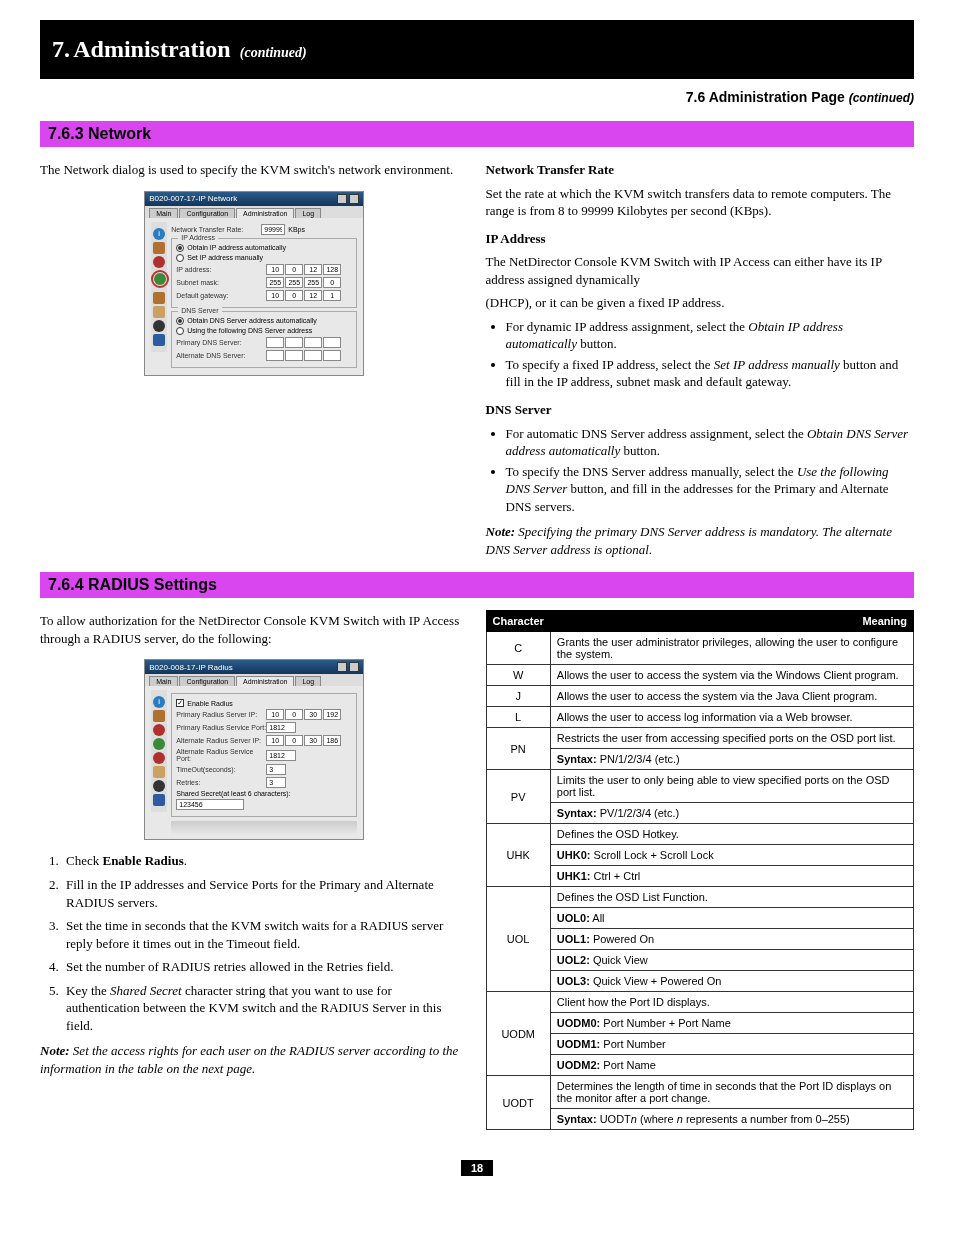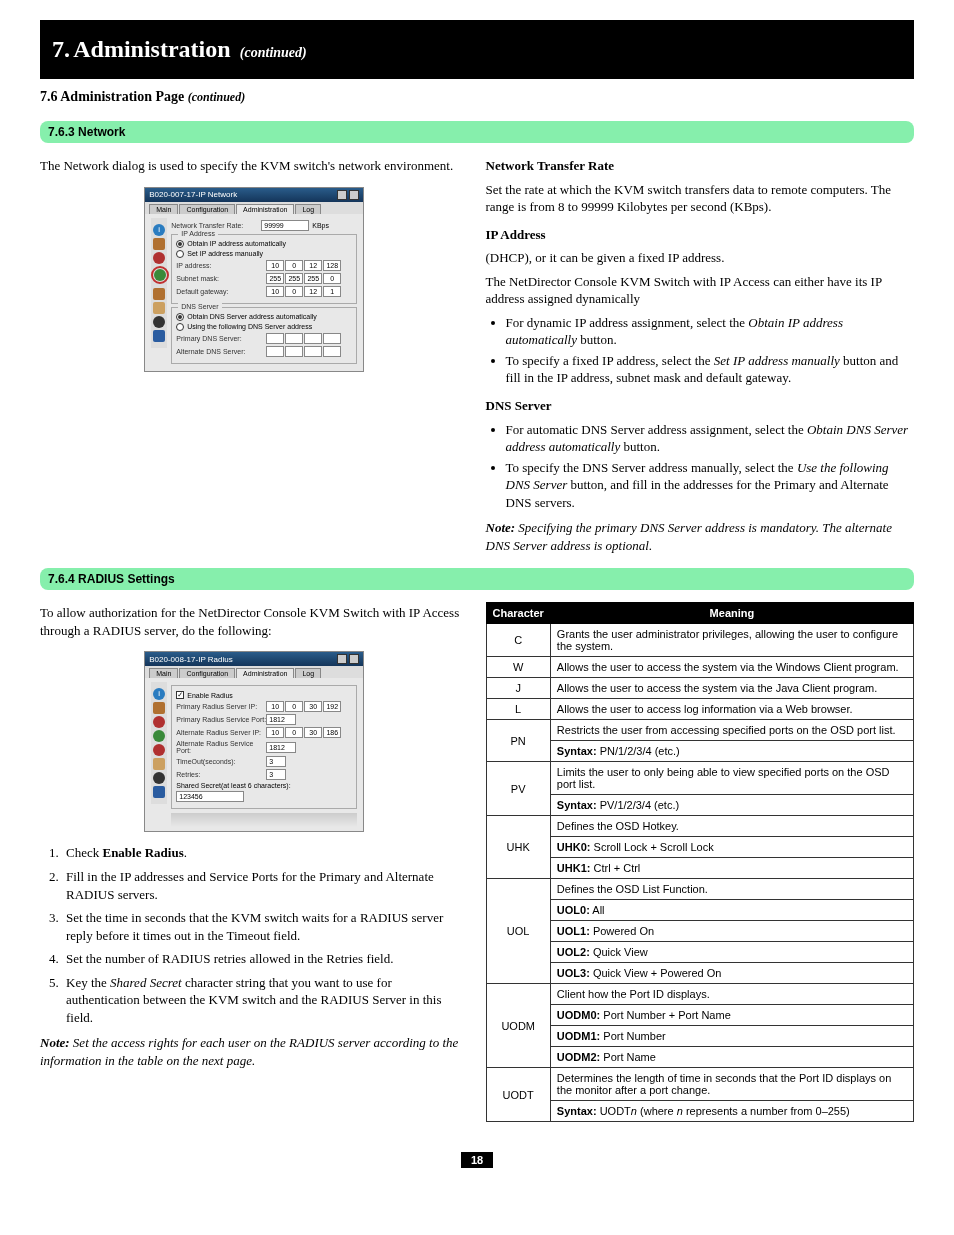--- a/index.html
+++ b/index.html
@@ -1,22 +1,22 @@
 <!DOCTYPE html>
 <html><head>
 <meta charset="utf-8">
 <style>
 * { box-sizing: border-box; margin: 0; padding: 0; }
 body { font-family: "Times New Roman", serif; font-size: 13px; background: #fff; color: #000; width: 954px; margin: 0 auto; padding: 20px 40px; }
 .chapter-header { background: #000; color: #fff; padding: 16px 12px; margin-bottom: 10px; }
 .chapter-title { font-size: 24px; font-weight: bold; display: inline; }
 .chapter-continued { font-size: 14px; font-style: italic; font-weight: bold; display: inline; margin-left: 6px; }
-.section-header { font-size: 14px; font-weight: bold; margin: 8px 0 16px; font-family: Liberation Serif, serif; }
+.section-header { font-size: 14px; font-weight: bold; margin: 8px 0 16px; font-family: Liberation Sans, sans-serif; text-align: right; }
 .section-continued { font-style: italic; font-weight: bold; font-size: 12px; }
-.subsection-bar { background: #86efac; padding: 4px 8px; font-weight: bold; font-family: Arial, sans-serif; font-size: 12px; margin: 8px 0; border-radius: 8px; }
+.subsection-bar { background: #d946ef; padding: 4px 8px; font-weight: bold; font-family: Arial, sans-serif; font-size: 16px; margin: 8px 0; }
 .two-col { display: flex; gap: 17px; }
 .col-left { flex: 1; }
 .col-right { flex: 1; }
 p { margin: 6px 0; line-height: 1.35; }
 .bold { font-weight: bold; }
 .italic { font-style: italic; }
 ul { margin: 4px 0 8px 20px; }
 li { margin: 3px 0; line-height: 1.35; }
 ol { margin: 4px 0 8px 22px; }
 ol li { margin: 6px 0; padding-left: 4px; }
@@ -43,21 +43,21 @@
 .ss-icon.info { background:#2a7cc0; }
 .ss-icon.green { background:#3a8a3a; }
 .ss-icon.red { background:#b03030; }
 .ss-icon.user { background:#b07030; border-radius:2px; }
 .ss-icon.gear { background:#333; }
 .ss-icon.blueSq { background:#2a5ca0; border-radius:2px; }
 .ss-circle-highlight { border:2px solid #c03030; border-radius:50%; padding:1px; display:inline-block; }
 .ss-main { overflow:hidden; }
 .ss-bottom { height:14px; background:linear-gradient(#ccc,#e8e8e8); margin-top:4px; }
 .meaning-table { border-collapse: collapse; width: 100%; font-family: Arial, sans-serif; font-size: 11px; margin-top: 4px; }
-.meaning-table th { background:#000; color:#fff; text-align:center; padding:4px 6px; border:1px solid #000; font-weight:bold; }
+.meaning-table th { background:#000; color:#fff; text-align:right; padding:4px 6px; border:1px solid #000; font-weight:bold; }
 .meaning-table td { border:1px solid #333; padding:4px 6px; vertical-align:top; }
 .meaning-table td.char { text-align:center; vertical-align:middle; }
 .page-num { background:#000; color:#fff; padding:2px 10px; font-weight:bold; font-family: Arial, sans-serif; font-size:11px; display:inline-block; }
 .page-footer { text-align:center; margin-top:30px; }
 .clearfix::after { content:''; display:table; clear:both; }
 </style>
 </head>
 <body>
 
 <div class="chapter-header">
@@ -104,21 +104,21 @@
             <span class="ss-icon green" style="margin:0;"></span>
           </span>
           <span class="ss-icon user"></span>
           <span class="ss-icon" style="background:#cca060;border-radius:2px;"></span>
           <span class="ss-icon gear"></span>
           <span class="ss-icon blueSq"></span>
         </div>
         <div class="ss-main">
           <div class="ss-row">
             <span class="ss-label">Network Transfer Rate:</span>
-            <input class="ss-input" style="width: 48px; text-decoration: underline;" value="99999">
+            <input class="ss-input" style="width: 24px; text-decoration: underline;" value="99999">
             <span style="margin-left:3px">KBps</span>
           </div>
           <div class="ss-group">
             <span class="ss-group-title">IP Address</span>
             <div class="ss-row">
                 <span class="ss-radio checked"></span>
                 <span>Obtain IP address automatically</span>
               </div>
             <div class="ss-row">
                 <span class="ss-radio"></span>
@@ -184,22 +184,22 @@
         </div>
       </div>
     </div>
   </div>
 
   <div class="col-right">
     <p><span class="bold">Network Transfer Rate</span></p>
     <p>Set the rate at which the KVM switch transfers data to remote computers. The range is from 8 to 99999 Kilobytes per second (KBps).</p>
 
     <p style="margin-top:10px"><span class="bold">IP Address</span></p>
+    <p>The NetDirector Console KVM Switch with IP Access can either have its IP address assigned dynamically</p>
     <p>(DHCP), or it can be given a fixed IP address.</p>
-    <p>The NetDirector Console KVM Switch with IP Access can either have its IP address assigned dynamically</p>
     <ul>
       <li><span>For dynamic IP address assignment, select the </span><span class="italic">Obtain IP address automatically</span><span> button.</span></li>
       <li><span>To specify a fixed IP address, select the </span><span class="italic">Set IP address manually</span><span> button and fill in the IP address, subnet mask and default gateway.</span></li>
     </ul>
 
     <p style="margin-top:10px"><span class="bold">DNS Server</span></p>
     <ul>
       <li><span>For automatic DNS Server address assignment, select the </span><span class="italic">Obtain DNS Server address automatically</span><span> button.</span></li>
       <li><span>To specify the DNS Server address manually, select the </span><span class="italic">Use the following DNS Server</span><span> button, and fill in the addresses for the Primary and Alternate DNS servers.</span></li>
     </ul>

